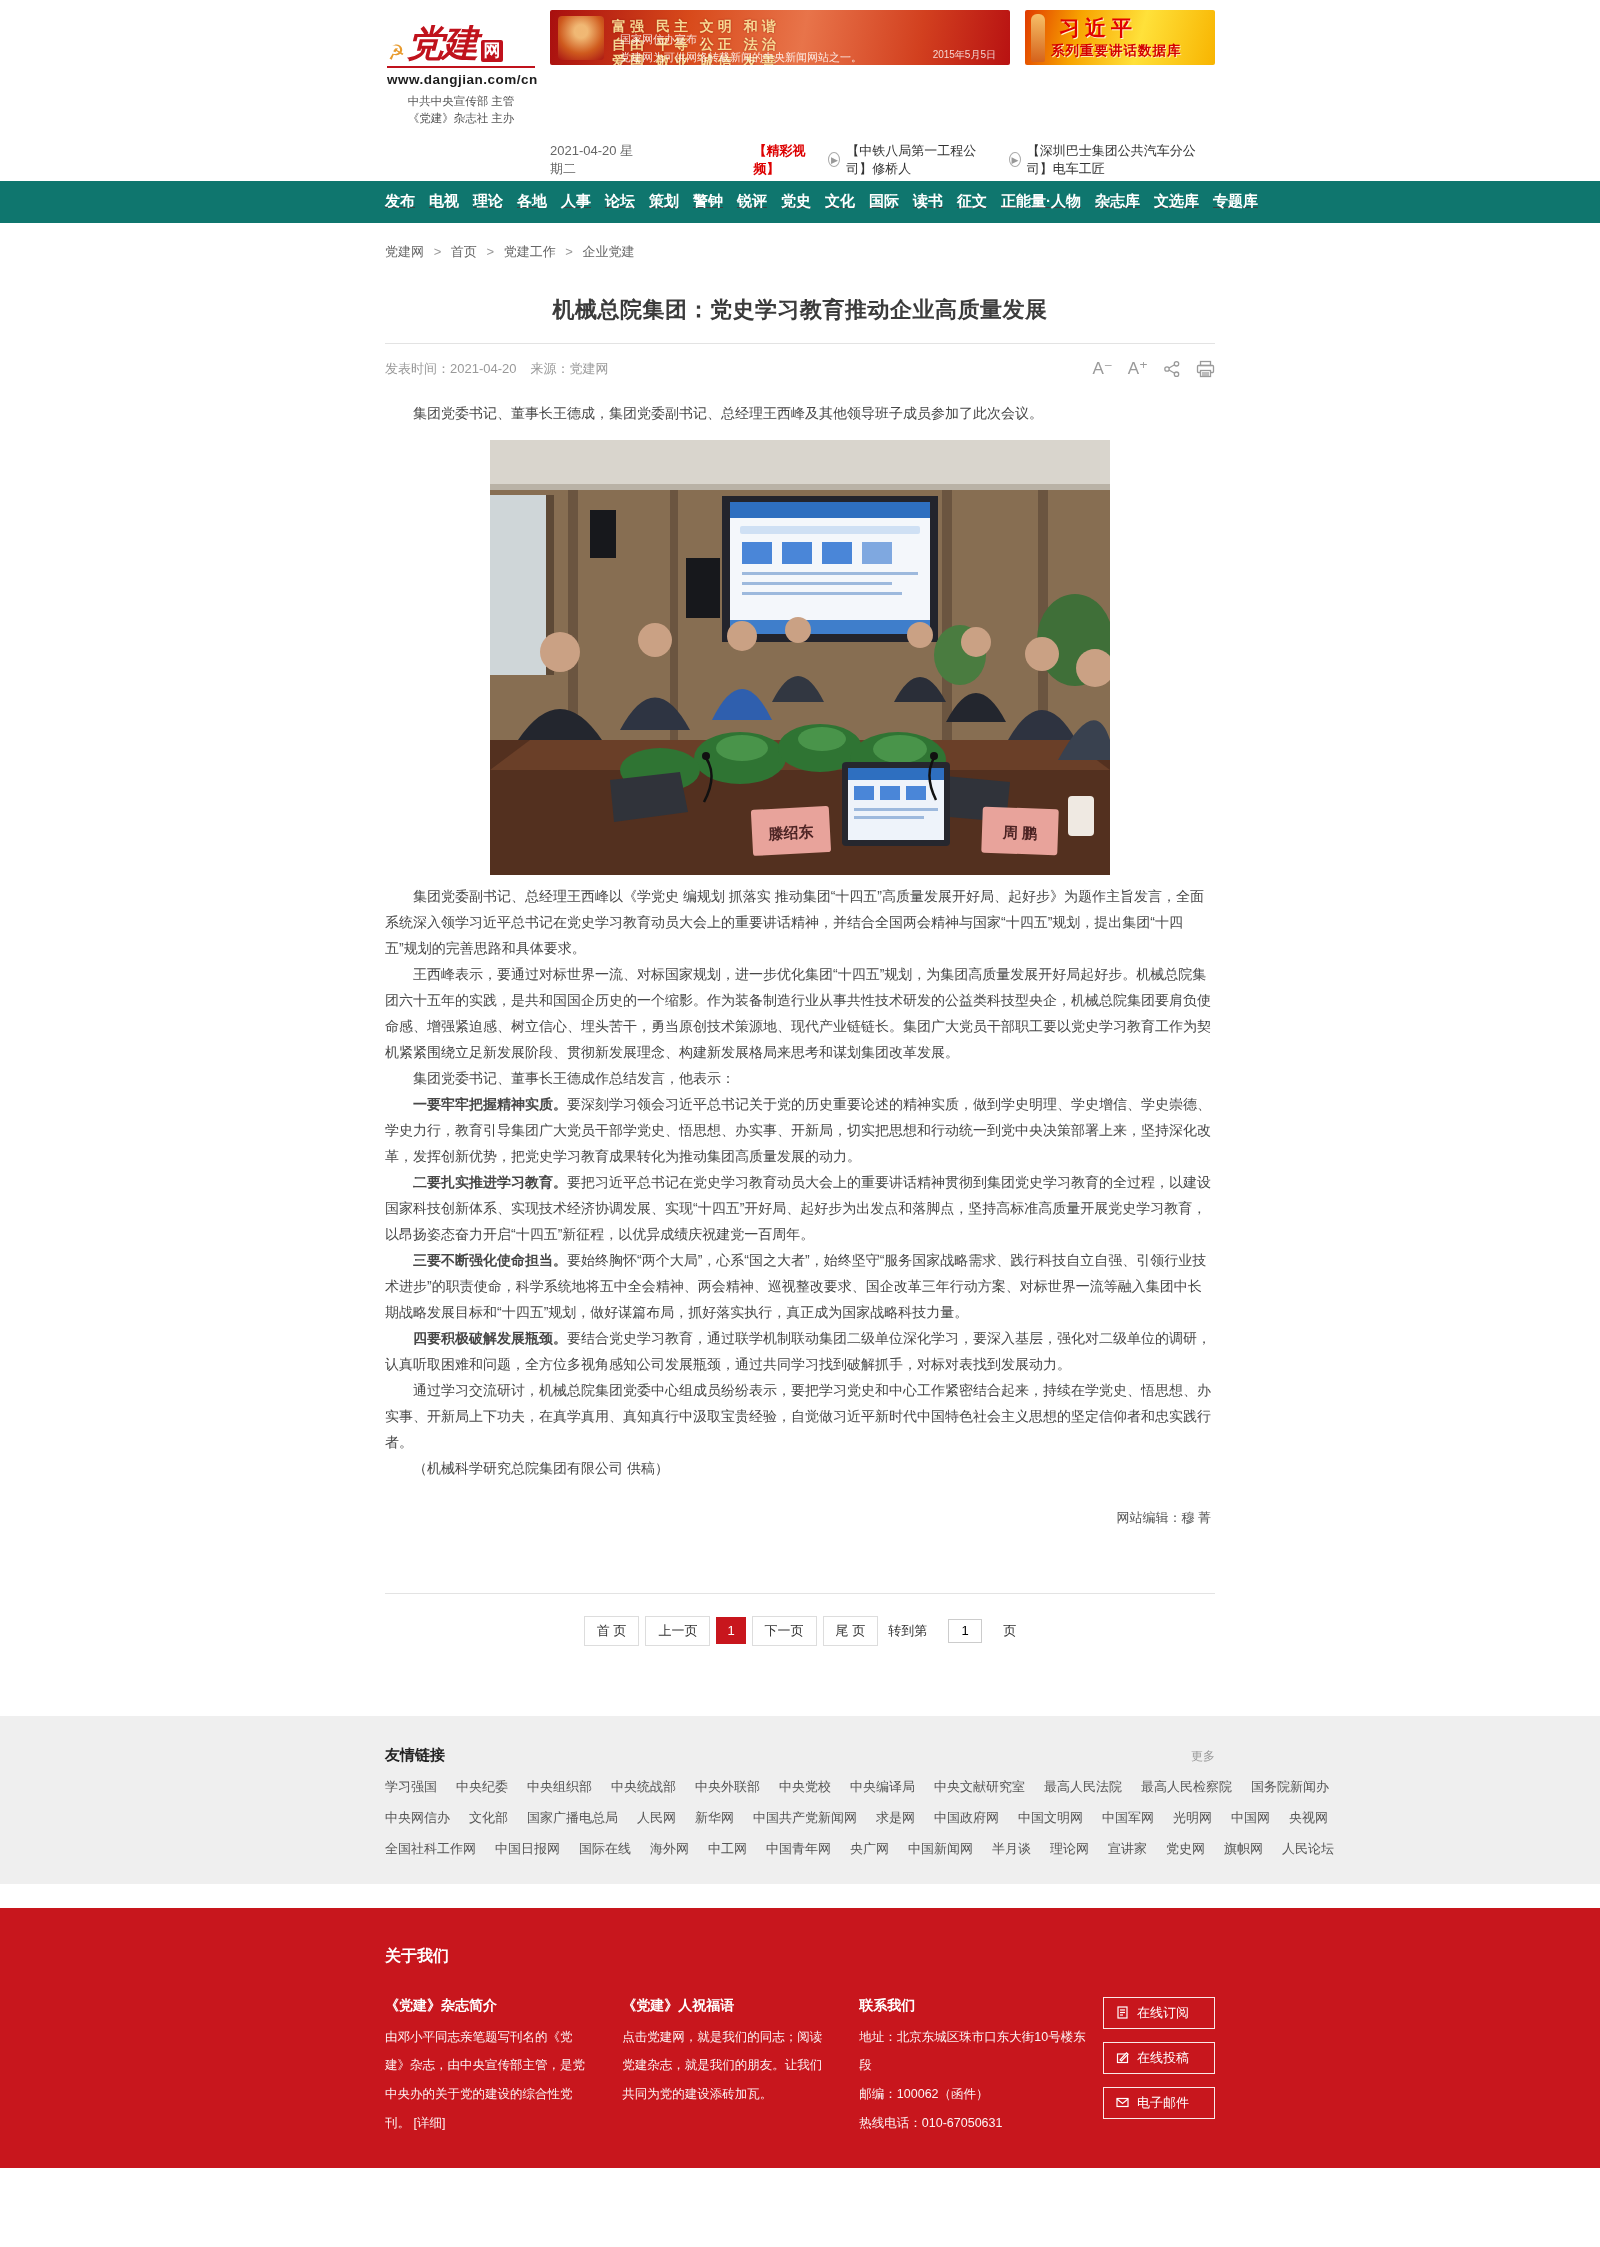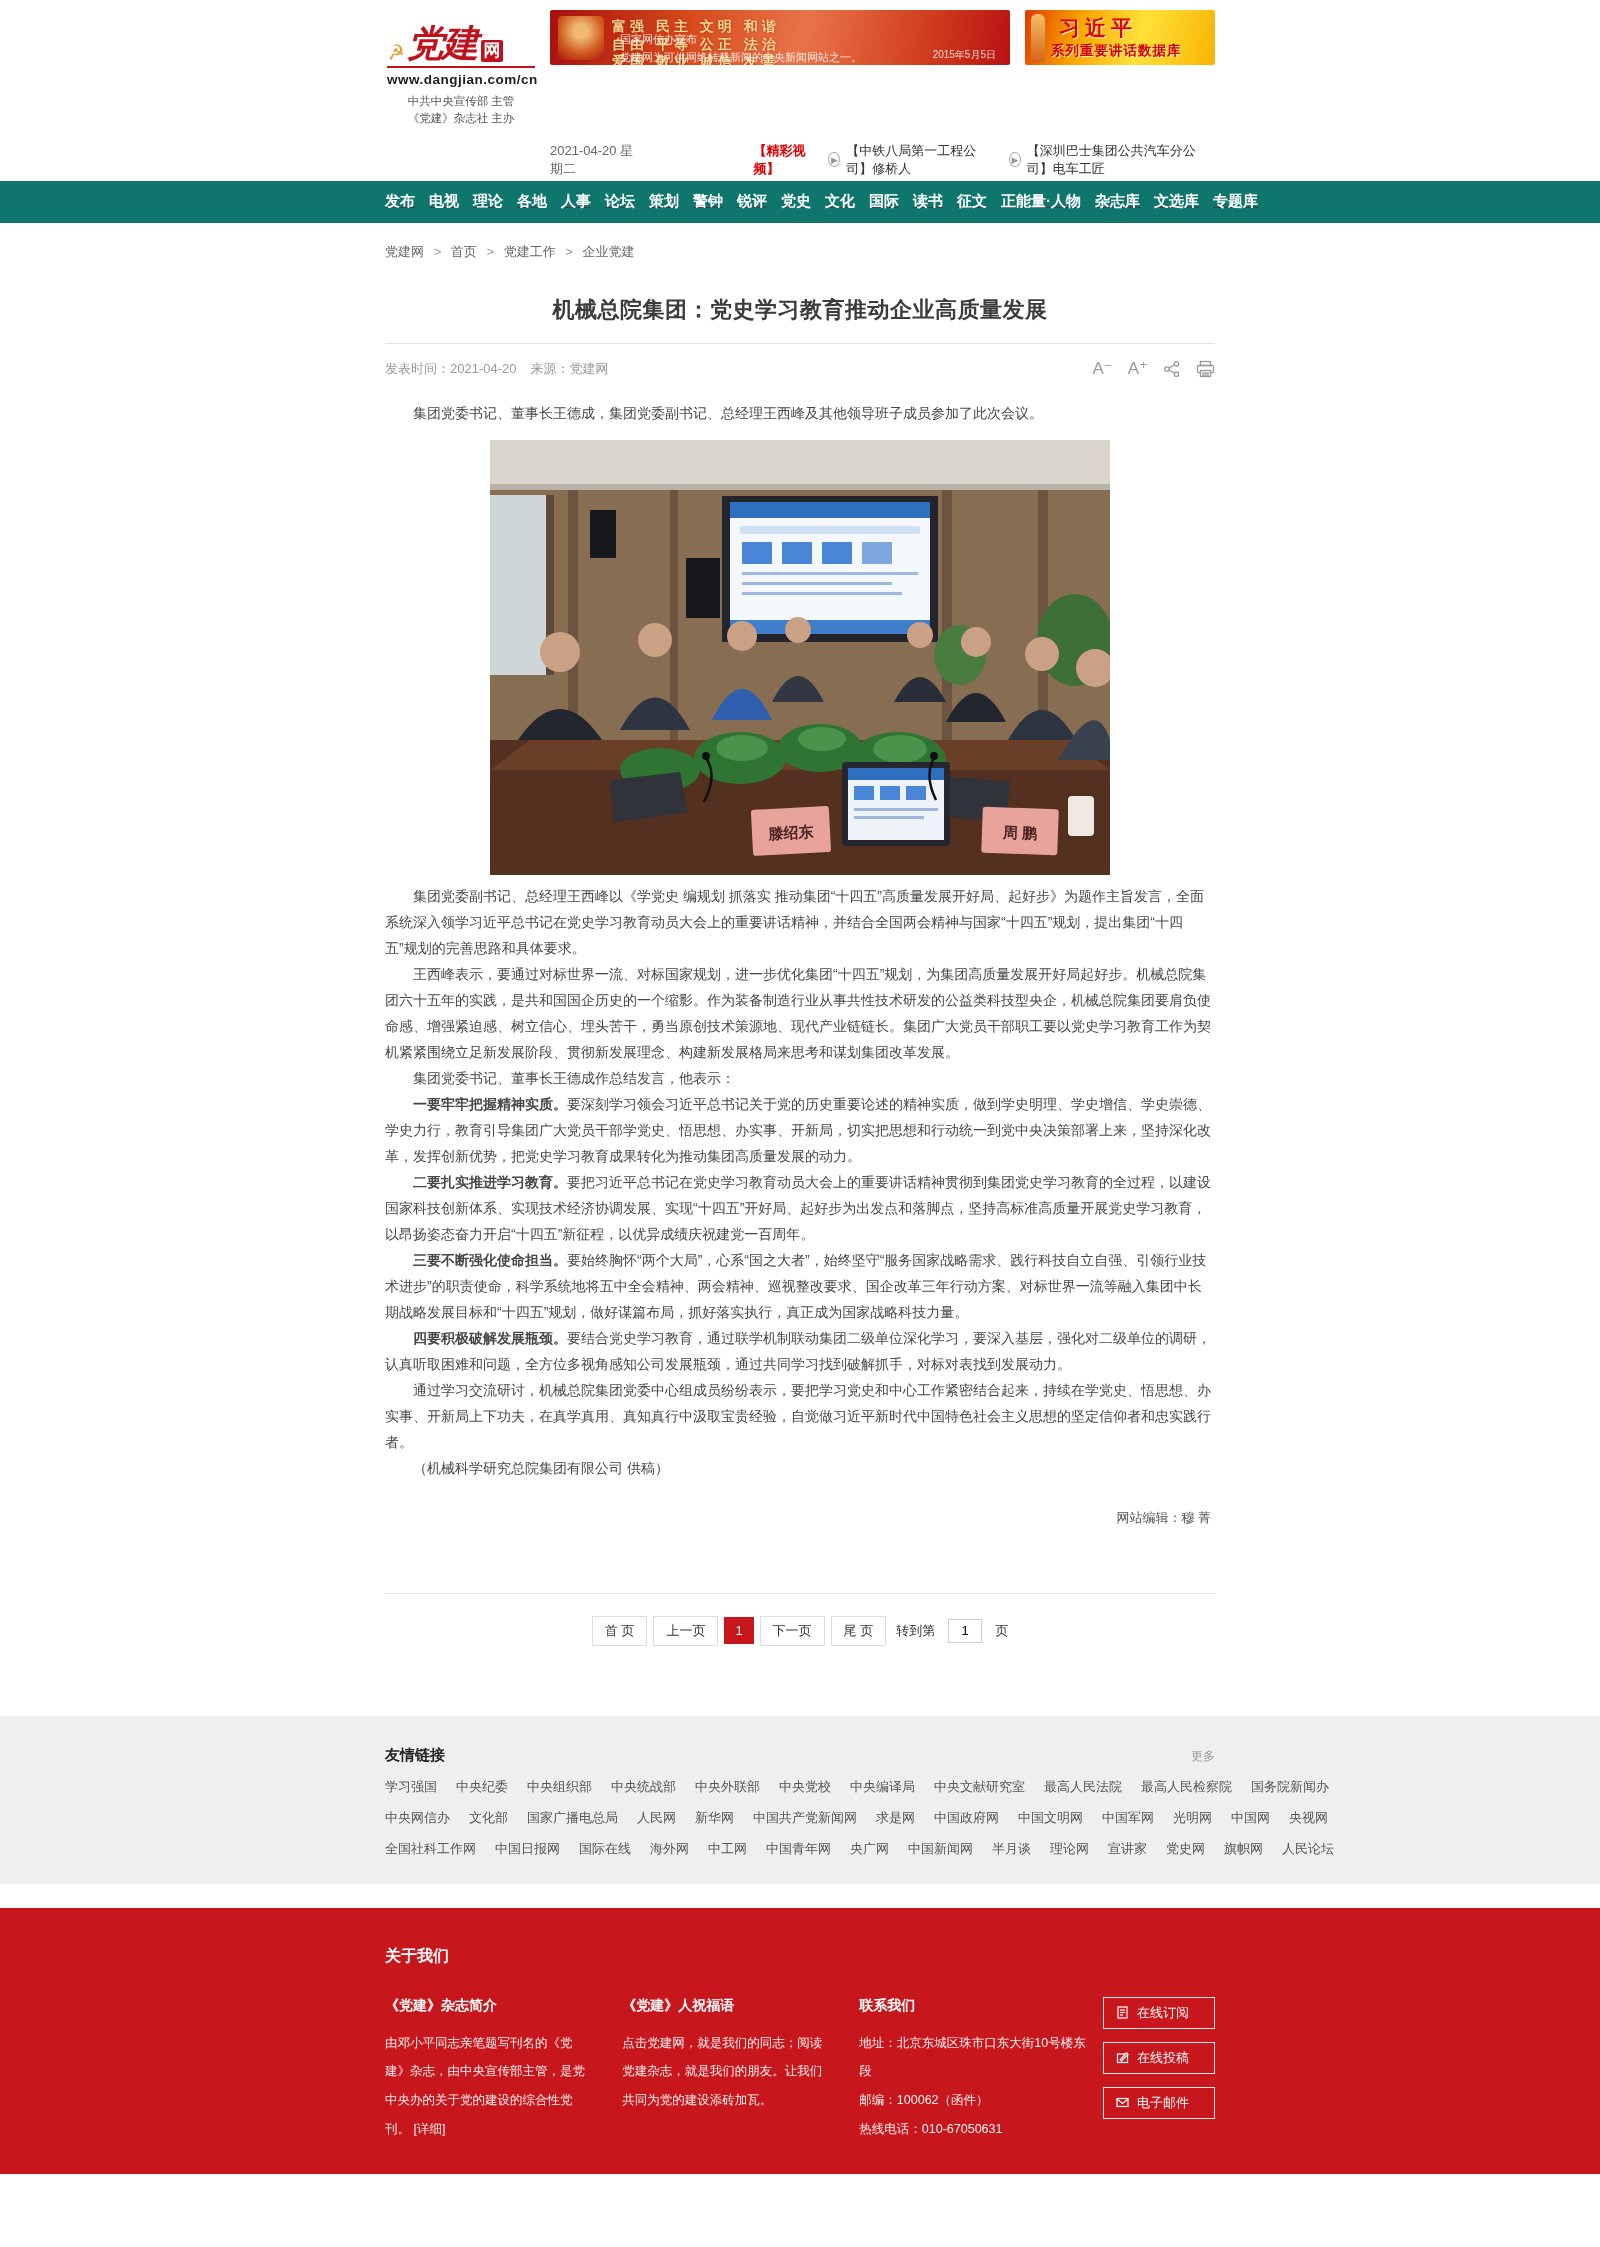--- a/index.html
+++ b/index.html
@@ -54,38 +54,38 @@
   .para { margin:0; text-indent:2em; }
   .para-lead { font-weight:bold; }
   .article-photo { margin:14px auto 8px auto; width:620px; display:block; }
   .editor-line { text-align:right; font-size:13px; color:#555; margin-top:28px; padding-right:4px; }
   .body-divider { border:none; border-top:1px solid #e3e3e3; margin:66px 0 0 0; }
 
   
   .pagination { display:flex; justify-content:center; align-items:center; gap:6px; margin-top:22px; font-size:13px; color:#333; padding-bottom:70px; }
   .pg-btn { border:1px solid #ddd; background:#fff; padding:5px 12px; cursor:pointer; color:#333; font-size:13px; }
   .pg-current { background:#c8161d; color:#fff; border:1px solid #c8161d; padding:5px 10px; }
-  .pg-goto { display:flex; align-items:center; gap:13px; margin-left:4px; }
+  .pg-goto { display:flex; align-items:center; gap:21px; margin-left:4px; }
   .pg-input { width:34px; height:24px; border:1px solid #ccc; text-align:center; font-size:13px; }
 
   
   .links-band { background:#efefef; padding:30px 0 26px 0; }
   .links-head { display:flex; align-items:baseline; }
   .links-title { font-size:15px; font-weight:bold; color:#222; }
   .links-more { margin-left:auto; font-size:12px; color:#999; cursor:pointer; }
   .link-row { margin-top:13px; font-size:13px; color:#555; display:flex; flex-wrap:nowrap; gap:19px; white-space:nowrap; }
   .friend-link { cursor:pointer; }
 
   
   .site-footer { background:#c8161d; color:#fff; margin-top:24px; padding:38px 0 30px 0; }
   .about-title { font-size:16px; font-weight:bold; }
   .footer-cols { display:flex; margin-top:30px; }
   .fcol { width:235px; margin-right:26px; }
   .fcol3 { width:260px; margin-right:10px; }
-  .fcol-title { font-size:14px; font-weight:bold; margin-bottom:14px; }
+  .fcol-title { font-size:14px; font-weight:bold; margin-bottom:8px; }
   .fcol-text { font-size:12.5px; line-height:2.3; color:rgba(255,255,255,.95); }
   .fbtn-col { margin-left:auto; display:flex; flex-direction:column; gap:13px; }
   .fbtn { display:flex; align-items:center; gap:8px; border:1px solid rgba(255,255,255,.9); color:#fff; background:transparent; font-size:13px; padding:6px 12px; width:112px; cursor:pointer; font-family:inherit; }
 </style>
 </head>
 <body>
 
 <div class="site-header">
   <div class="shell">
     <div class="header-grid">

